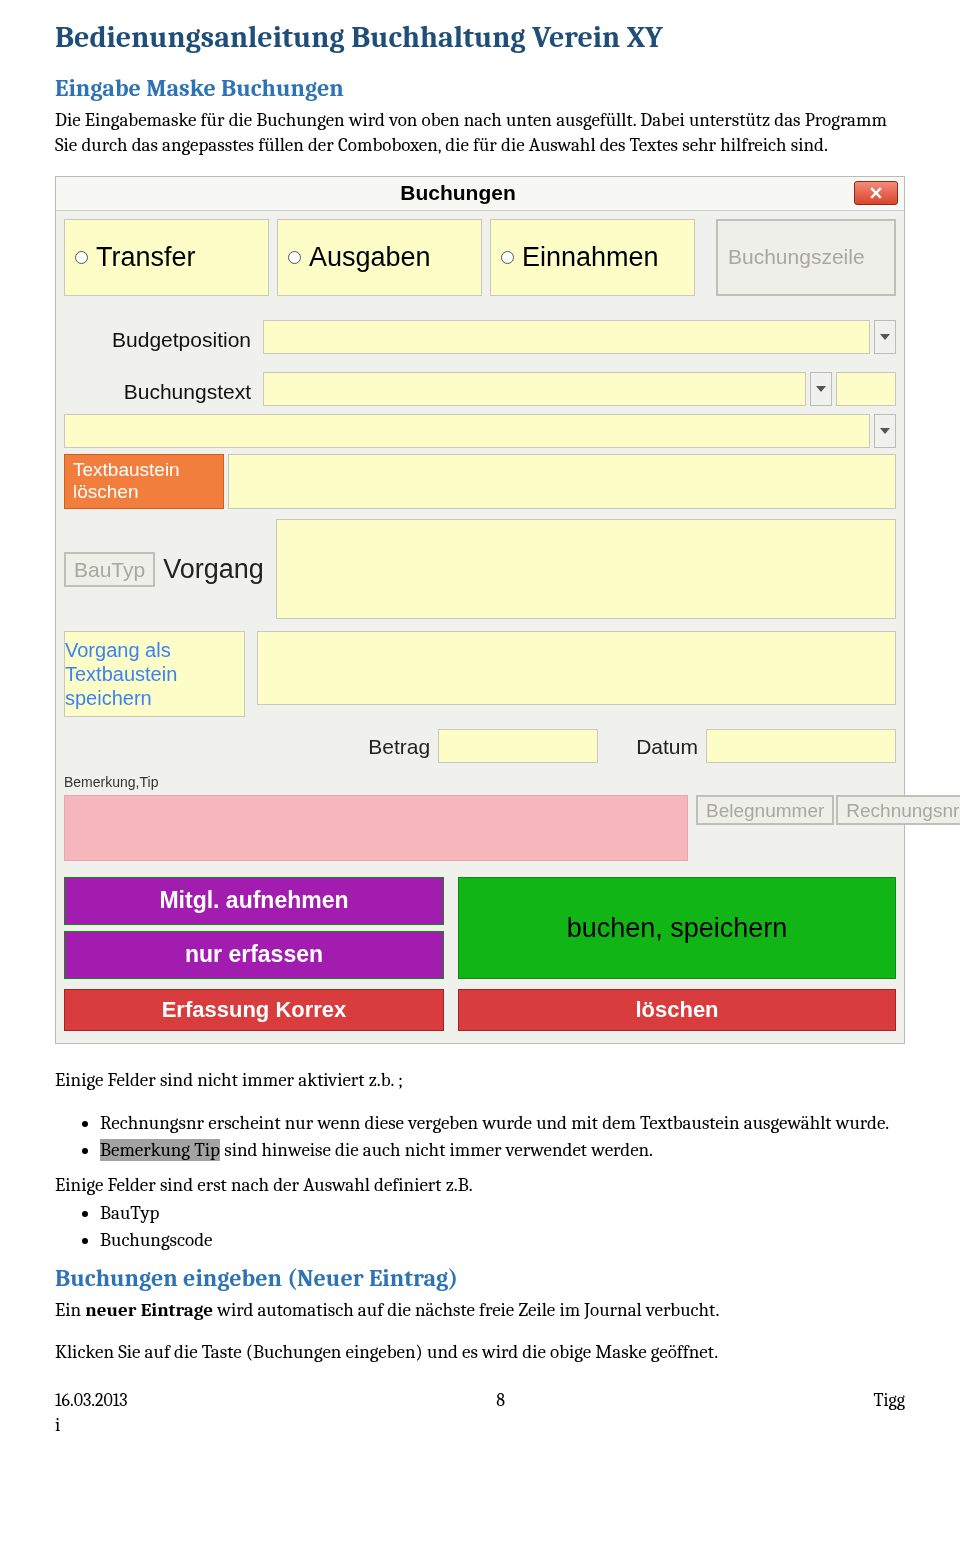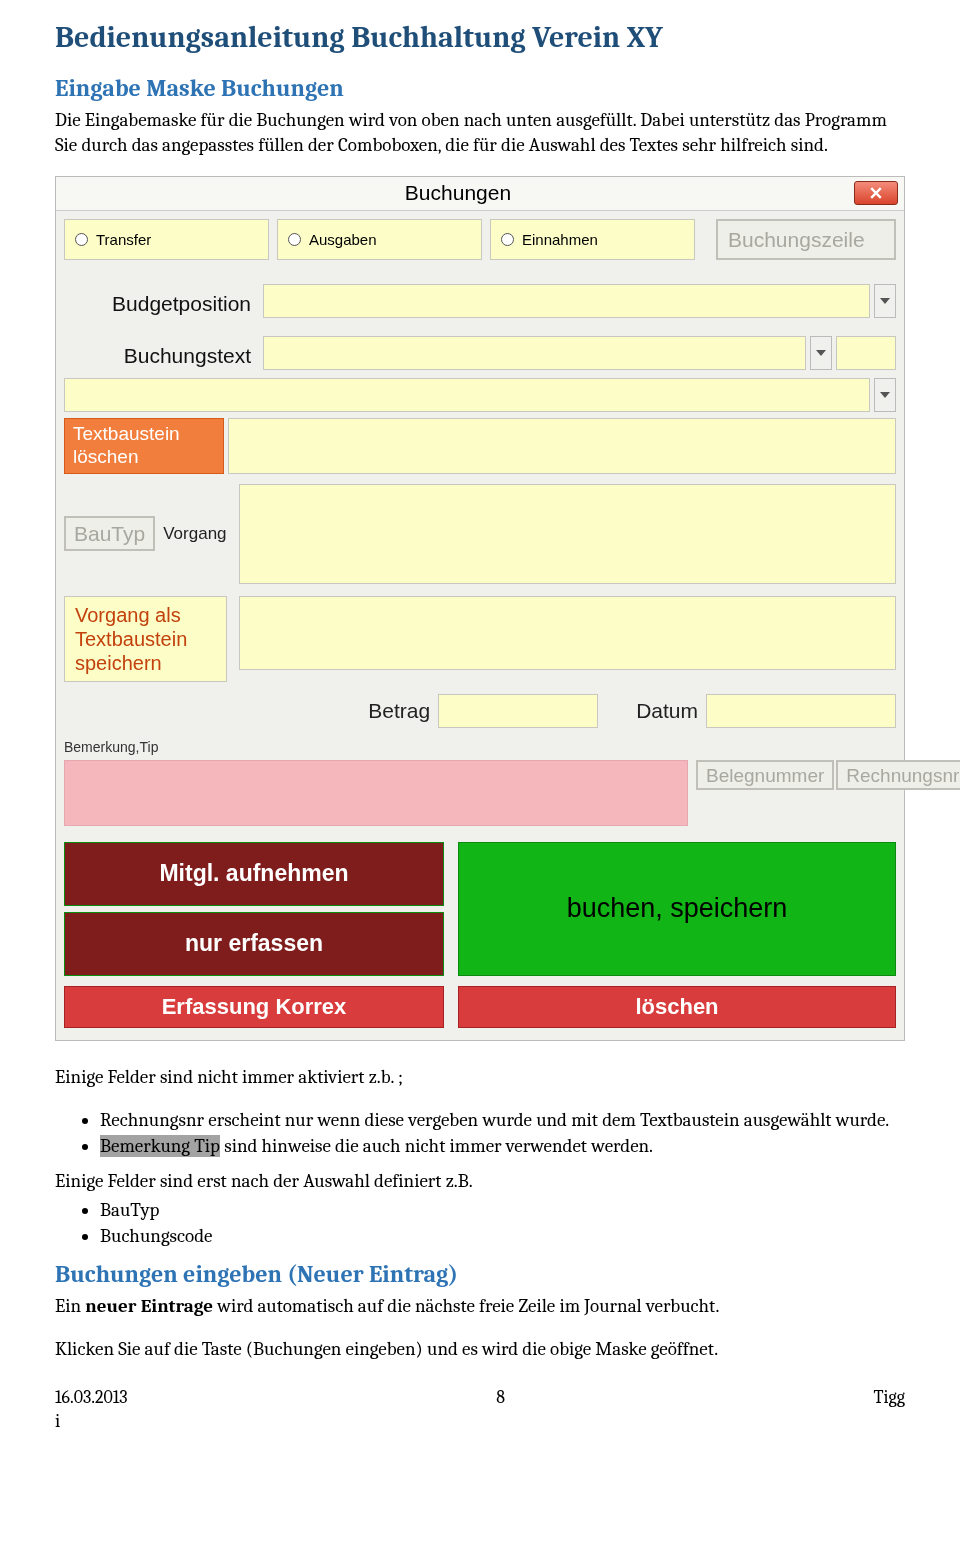--- a/index.html
+++ b/index.html
@@ -42,45 +42,46 @@
     font-size: 20px;
     color: #222;
   }
   .title-row {
     display: flex;
     align-items: center;
     height: 34px;
     background: #F7F7F4;
     padding: 0 6px;
     border-bottom: 1px solid #ccc;
+    font-weight: bold;
   }
   .title-fill { flex: 1; text-align: center; font-size: 21px; color: #000; }
   .close-btn {
     width: 44px; height: 24px;
     background: linear-gradient(#F48C7A,#D9442C);
     border: 1px solid #8A2C1C;
     border-radius: 3px;
     display: flex; align-items: center; justify-content: center;
   }
   .close-btn svg { width: 12px; height: 12px; }
   .radio-row {
     display: flex;
     gap: 8px;
     padding: 8px 8px;
     align-items: stretch;
   }
   .radio-card {
     flex: 1;
     border: 1px solid #C8C8C0;
     background: #FDFDC8;
-    padding: 10px 10px;
+    padding: 20px 10px;
     display: flex;
     align-items: center;
     gap: 8px;
-    font-size: 15px;
+    font-size: 27px;
     color: #000;
   }
   .radio-dot {
     width: 13px; height: 13px; border: 1px solid #555; border-radius: 50%;
     background: #fff; flex-shrink: 0;
   }
   .buch-zeile {
     width: 180px;
     border: 2px solid #C0C0B8;
     background: #EFEFE9;
@@ -146,37 +147,37 @@
   }
   .bautyp {
     border: 2px solid #C0C0B8;
     color: #A8A8A0;
     background: #EFEFE9;
     padding: 2px 8px;
     font-size: 21px;
   }
   .vorgang {
     padding: 2px 8px;
-    font-size: 17px;
+    font-size: 27px;
   }
   .vorgang-input {
     flex: 1;
     border: 1px solid #C8C8C0;
     background: #FDFDC8;
     height: 100px;
     margin-left: 4px;
   }
   .vorgang-speichern {
-    width: 163px;
-    background: #FDFDC8;
-    border: 1px solid #C8C8C0;
-    color: #c2410c;
+    width: 181px;
+    background: #FDFDC8;
+    border: 1px solid #C8C8C0;
+    color: #3b82f6;
     font-size: 20px;
     line-height: 1.2;
-    padding: 6px 10px;
+    padding: 6px 0;
     margin: 6px 8px 0 8px;
   }
   .betrag-row {
     display: flex;
     align-items: center;
     padding: 12px 8px 6px 8px;
     gap: 8px;
   }
   .betrag-row .lbl { text-align: right; font-size: 21px; }
   .betrag-input {
@@ -219,26 +220,26 @@
     padding: 14px 8px 6px 8px;
     gap: 14px;
   }
   .left-btns {
     width: 380px;
     display: flex;
     flex-direction: column;
     gap: 6px;
   }
   .green-btn {
-    background: #7f1d1d;
+    background: #a21caf;
     border: 1.5px solid #0C8B10;
     color: #fff;
     font-size: 23px;
     font-weight: bold;
-    height: 64px;
+    height: 48px;
     display: flex; align-items: center; justify-content: center;
   }
   .big-green {
     flex: 1;
     background: #11B516;
     border: 1.5px solid #0C8B10;
     color: #000;
     font-size: 27px;
     font-weight: normal;
     display: flex; align-items: center; justify-content: center;

